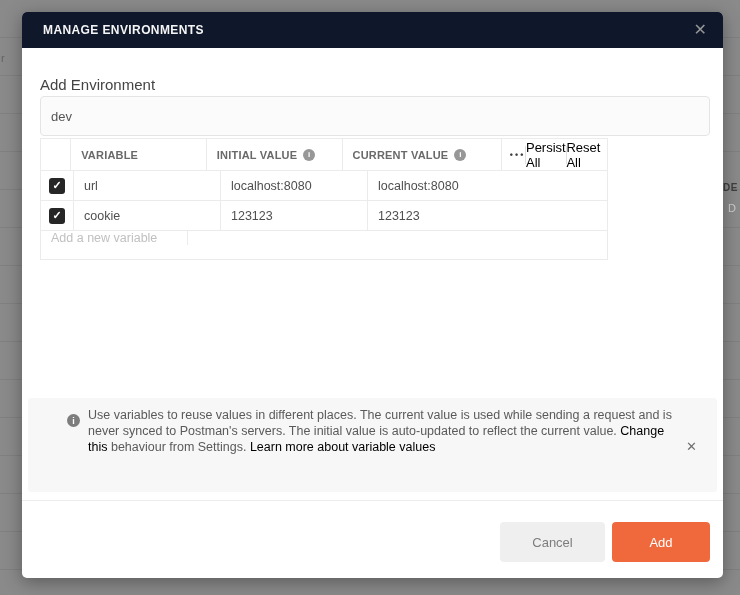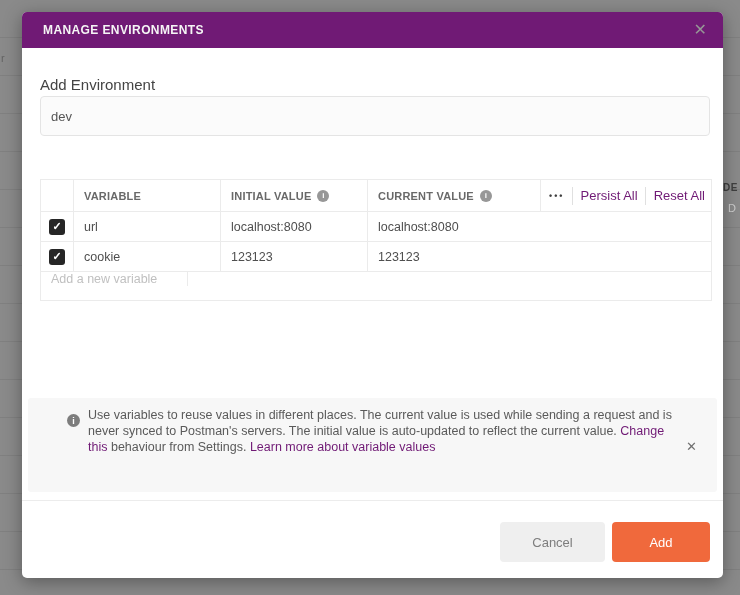--- a/index.html
+++ b/index.html
@@ -29,21 +29,21 @@
   .modal {
     position:absolute; left:22px; top:12px;
     width:701px; height:566px;
     background:#ffffff;
     border-radius:5px;
     box-shadow:0 4px 18px rgba(0,0,0,0.35);
     overflow:hidden;
   }
   .modal-header {
     position:absolute; left:0; top:0; right:0; height:36px;
-    background:#701a75;
+    background:#0f172a;
     display:flex; align-items:center;
     padding:0 16px 0 21px;
   }
   .modal-title {
     color:#f5f5f5; font-size:12px; font-weight:bold; letter-spacing:0.4px;
   }
   .modal-close {
     margin-left:auto; color:#969696; font-size:16px; line-height:16px;
     cursor:pointer;
   }
@@ -59,23 +59,23 @@
     border:1px solid #e4e4e4; border-radius:4px;
     background:#fbfbfb;
     padding:0 10px;
     font-family:"Liberation Sans", sans-serif;
     font-size:13px; color:#555555;
     outline:none;
   }
 
   
   .var-table {
-    position:absolute; left:18px; top:126px; width:672px;
+    position:absolute; left:18px; top:126px; width:568px;
     border:1px solid #ebebeb;
-    font-size:12.5px; color:#4f4f4f;margin-top:41px;
+    font-size:12.5px; color:#4f4f4f;
   }
   .t-row { display:flex; border-bottom:1px solid #ebebeb; }
   .t-row:last-child { border-bottom:none; }
   .t-cell {
     border-right:1px solid #ebebeb;
     display:flex; align-items:center;
     padding:0 10px;
     overflow:hidden; white-space:nowrap;
   }
   .c-check { width:33px; justify-content:center; padding:0; }
@@ -144,21 +144,21 @@
   }
   .btn-cancel {
     left:478px; width:105px;
     background:#efefef; color:#7d7d7d;
   }
   .btn-add {
     left:590px; width:98px;
     background:#f0693c; color:#ffffff;
   }
 
-  .link { color:#701a75; cursor:pointer; }
+  .link { color:#000000; cursor:pointer; }
 </style>
 </head>
 <body>
 
 <div class="bg-strip left"></div>
 <div class="bg-strip right"></div>
 <span class="bg-frag f1">DE</span>
 <span class="bg-frag f2">D</span>
 <span class="bg-frag f3">r</span>
 

